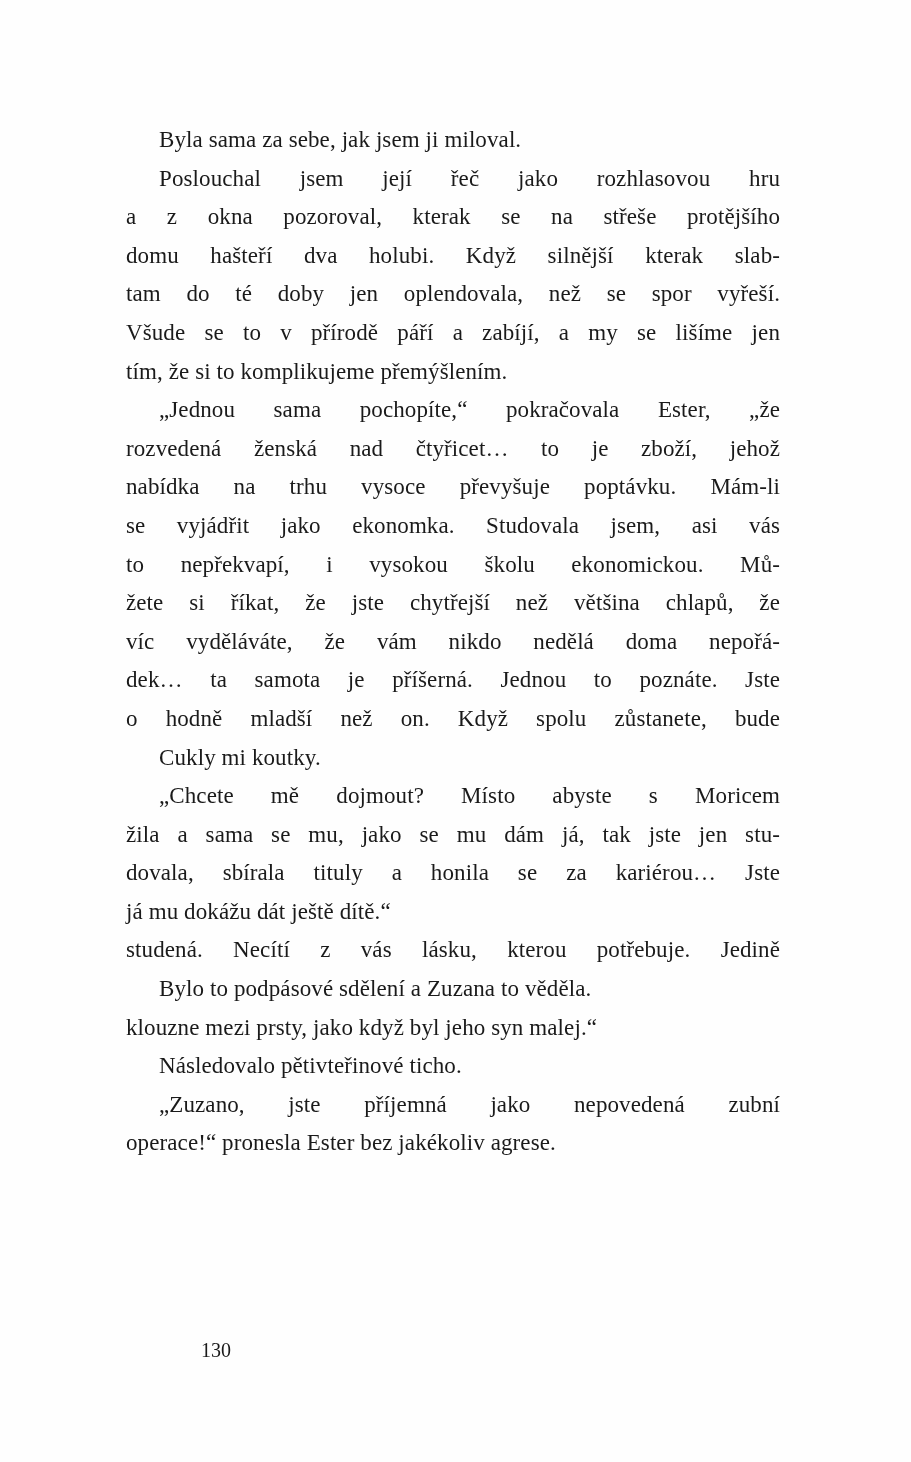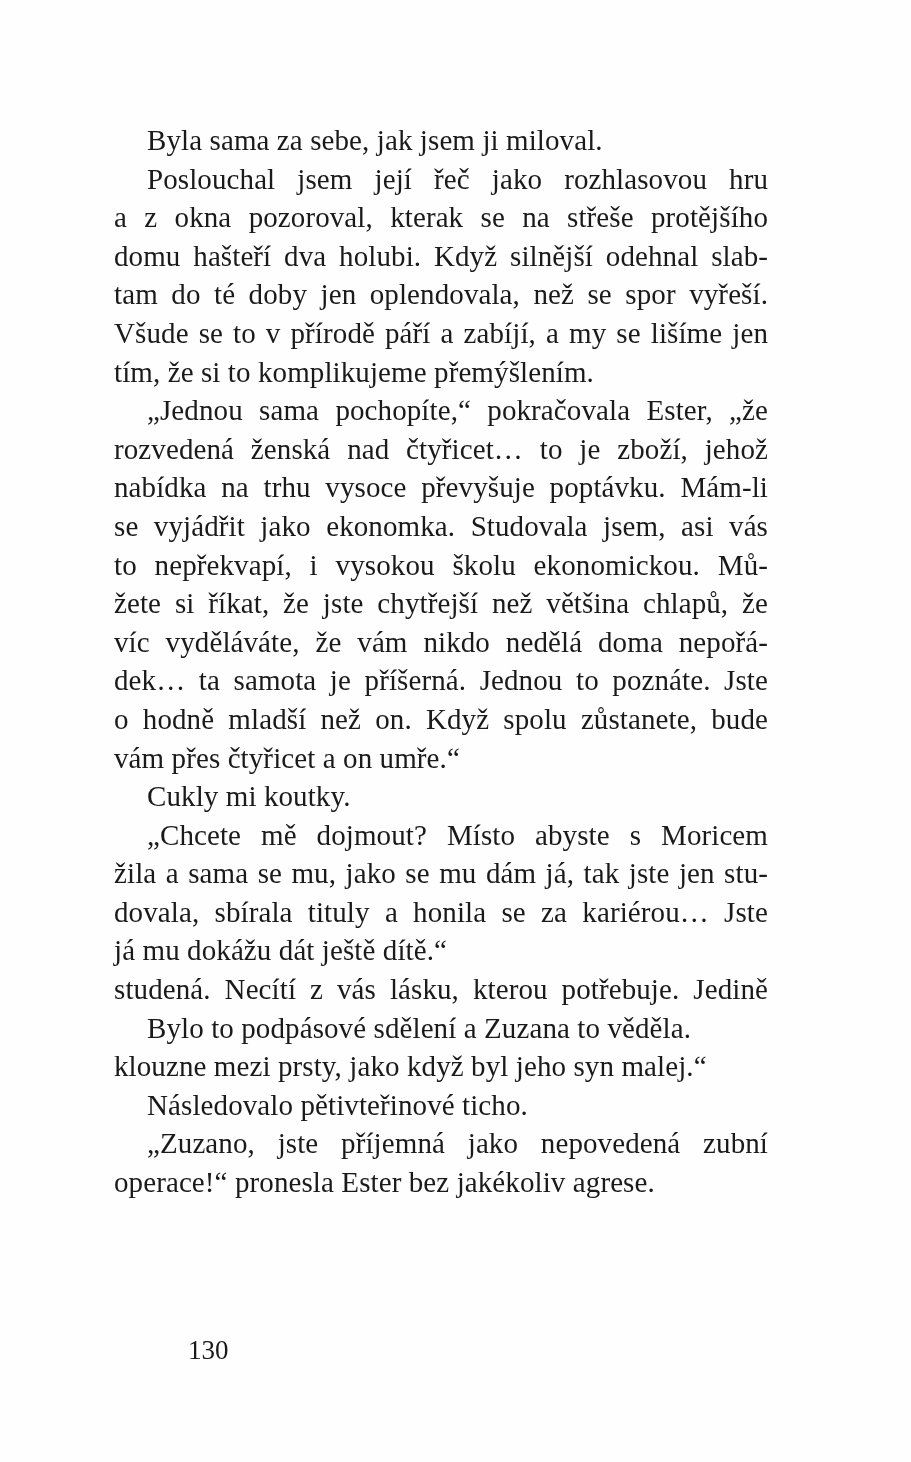--- a/index.html
+++ b/index.html
@@ -11,24 +11,24 @@
     position: relative;
     width: 911px;
     height: 1462px;
     background: #fefefe;
     color: #1a1a1a;
     font-family: "Liberation Serif", serif;
     overflow: hidden;
   }
   .text-block {
     position: absolute;
-    left: 114px;
+    left: 126px;
     top: 121px;
     width: 654px;
-    font-size: 29px;
+    font-size: 23px;
     line-height: 38.6px;
     letter-spacing: 0.1px;
   }
   .paragraph {
     margin: 0;
     padding: 0;
   }
   .line {
     text-align: justify;
     text-align-last: justify;
@@ -38,54 +38,53 @@
   .line.first {
     text-indent: 33px;
   }
   .line.last {
     text-align: left;
     text-align-last: left;
     -moz-text-align-last: left;
   }
   .page-number {
     position: absolute;
-    left: 188px;
+    left: 201px;
     top: 1331px;
-    font-size: 27px;
+    font-size: 20px;
     line-height: 38.6px;
     color: #1a1a1a;
   }
 </style>
 </head>
 <body>
 
 <div class="book-page">
   <div class="text-block">
       <div class="paragraph">
         <div class="line first last">Byla sama za sebe, jak jsem ji miloval.</div>
       </div>
       <div class="paragraph">
         <div class="line first">Poslouchal jsem její řeč jako rozhlasovou hru</div>
         <div class="line">a z okna pozoroval, kterak se na střeše protějšího</div>
-        <div class="line">domu hašteří dva holubi. Když silnější odehnal slab-</div>
+        <div class="line">domu hašteří dva holubi. Když silnější kterak slab-</div>
         <div class="line">tam do té doby jen oplendovala, než se spor vyřeší.</div>
         <div class="line">Všude se to v přírodě páří a zabíjí, a my se lišíme jen</div>
         <div class="line last">tím, že si to komplikujeme přemýšlením.</div>
       </div>
       <div class="paragraph">
         <div class="line first">„Jednou sama pochopíte,“ pokračovala Ester, „že</div>
         <div class="line">rozvedená ženská nad čtyřicet… to je zboží, jehož</div>
         <div class="line">nabídka na trhu vysoce převyšuje poptávku. Mám-li</div>
         <div class="line">se vyjádřit jako ekonomka. Studovala jsem, asi vás</div>
         <div class="line">to nepřekvapí, i vysokou školu ekonomickou. Mů-</div>
         <div class="line">žete si říkat, že jste chytřejší než většina chlapů, že</div>
         <div class="line">víc vyděláváte, že vám nikdo nedělá doma nepořá-</div>
         <div class="line">dek… ta samota je příšerná. Jednou to poznáte. Jste</div>
         <div class="line">o hodně mladší než on. Když spolu zůstanete, bude</div>
-        <div class="line last">vám přes čtyřicet a on umře.“</div>
       </div>
       <div class="paragraph">
         <div class="line first last">Cukly mi koutky.</div>
       </div>
       <div class="paragraph">
         <div class="line first">„Chcete mě dojmout? Místo abyste s Moricem</div>
         <div class="line">žila a sama se mu, jako se mu dám já, tak jste jen stu-</div>
         <div class="line">dovala, sbírala tituly a honila se za kariérou… Jste</div>
         <div class="line last">já mu dokážu dát ještě dítě.“</div>
         <div class="line">studená. Necítí z vás lásku, kterou potřebuje. Jedině</div>

